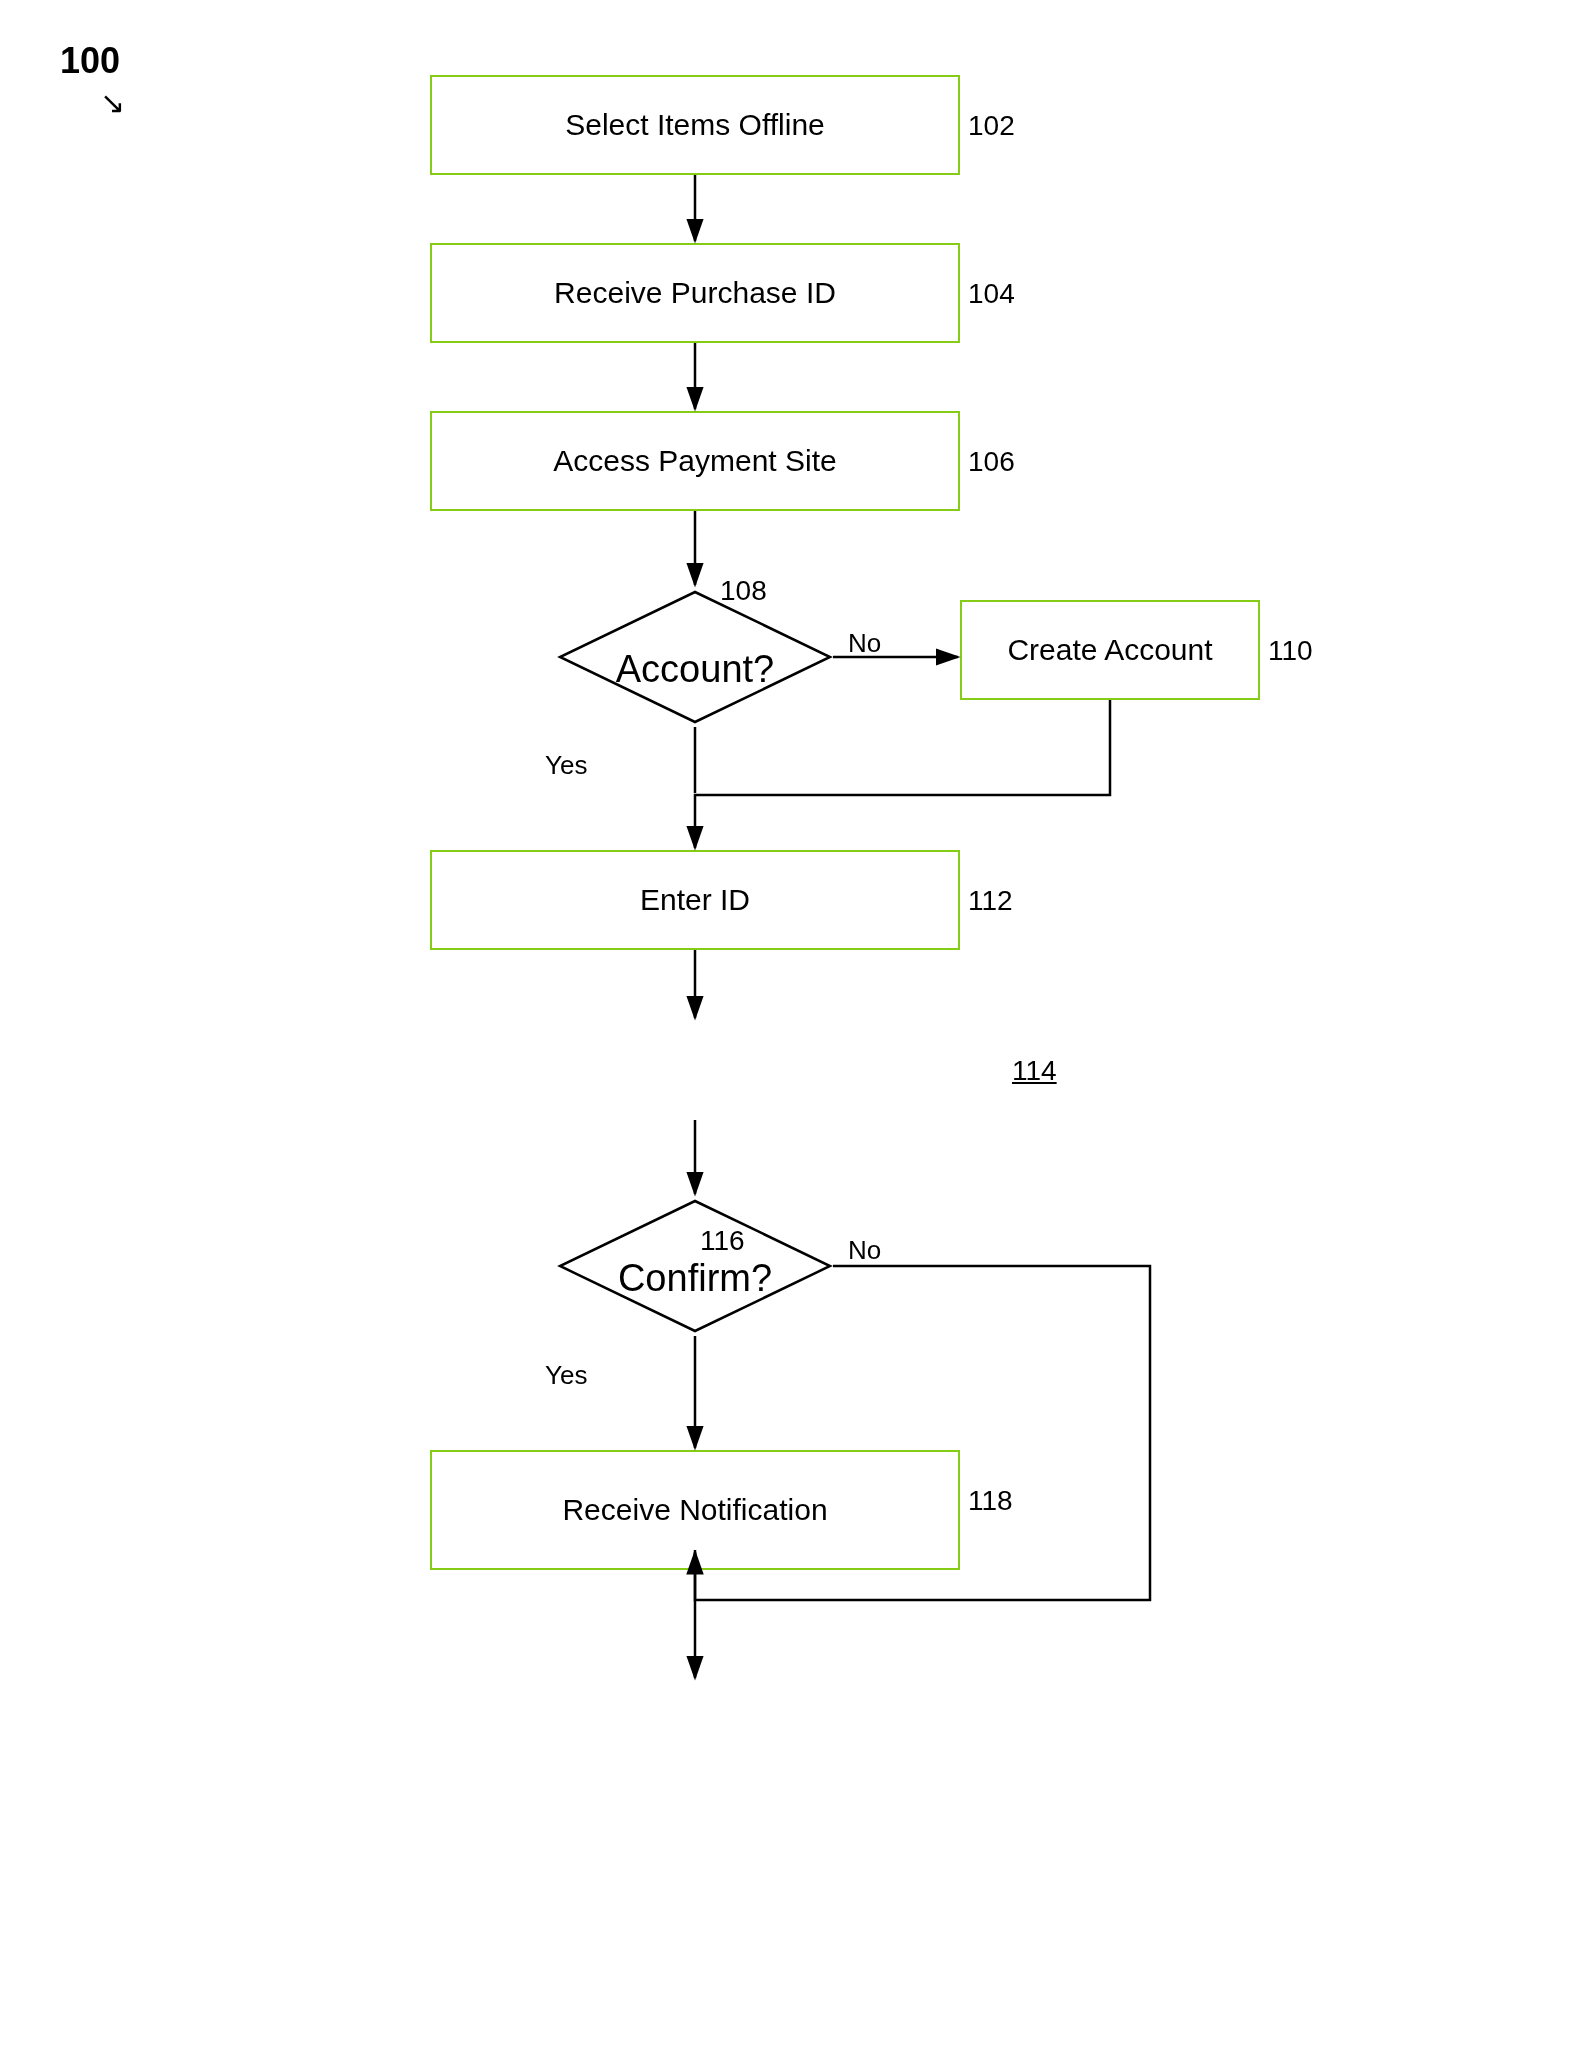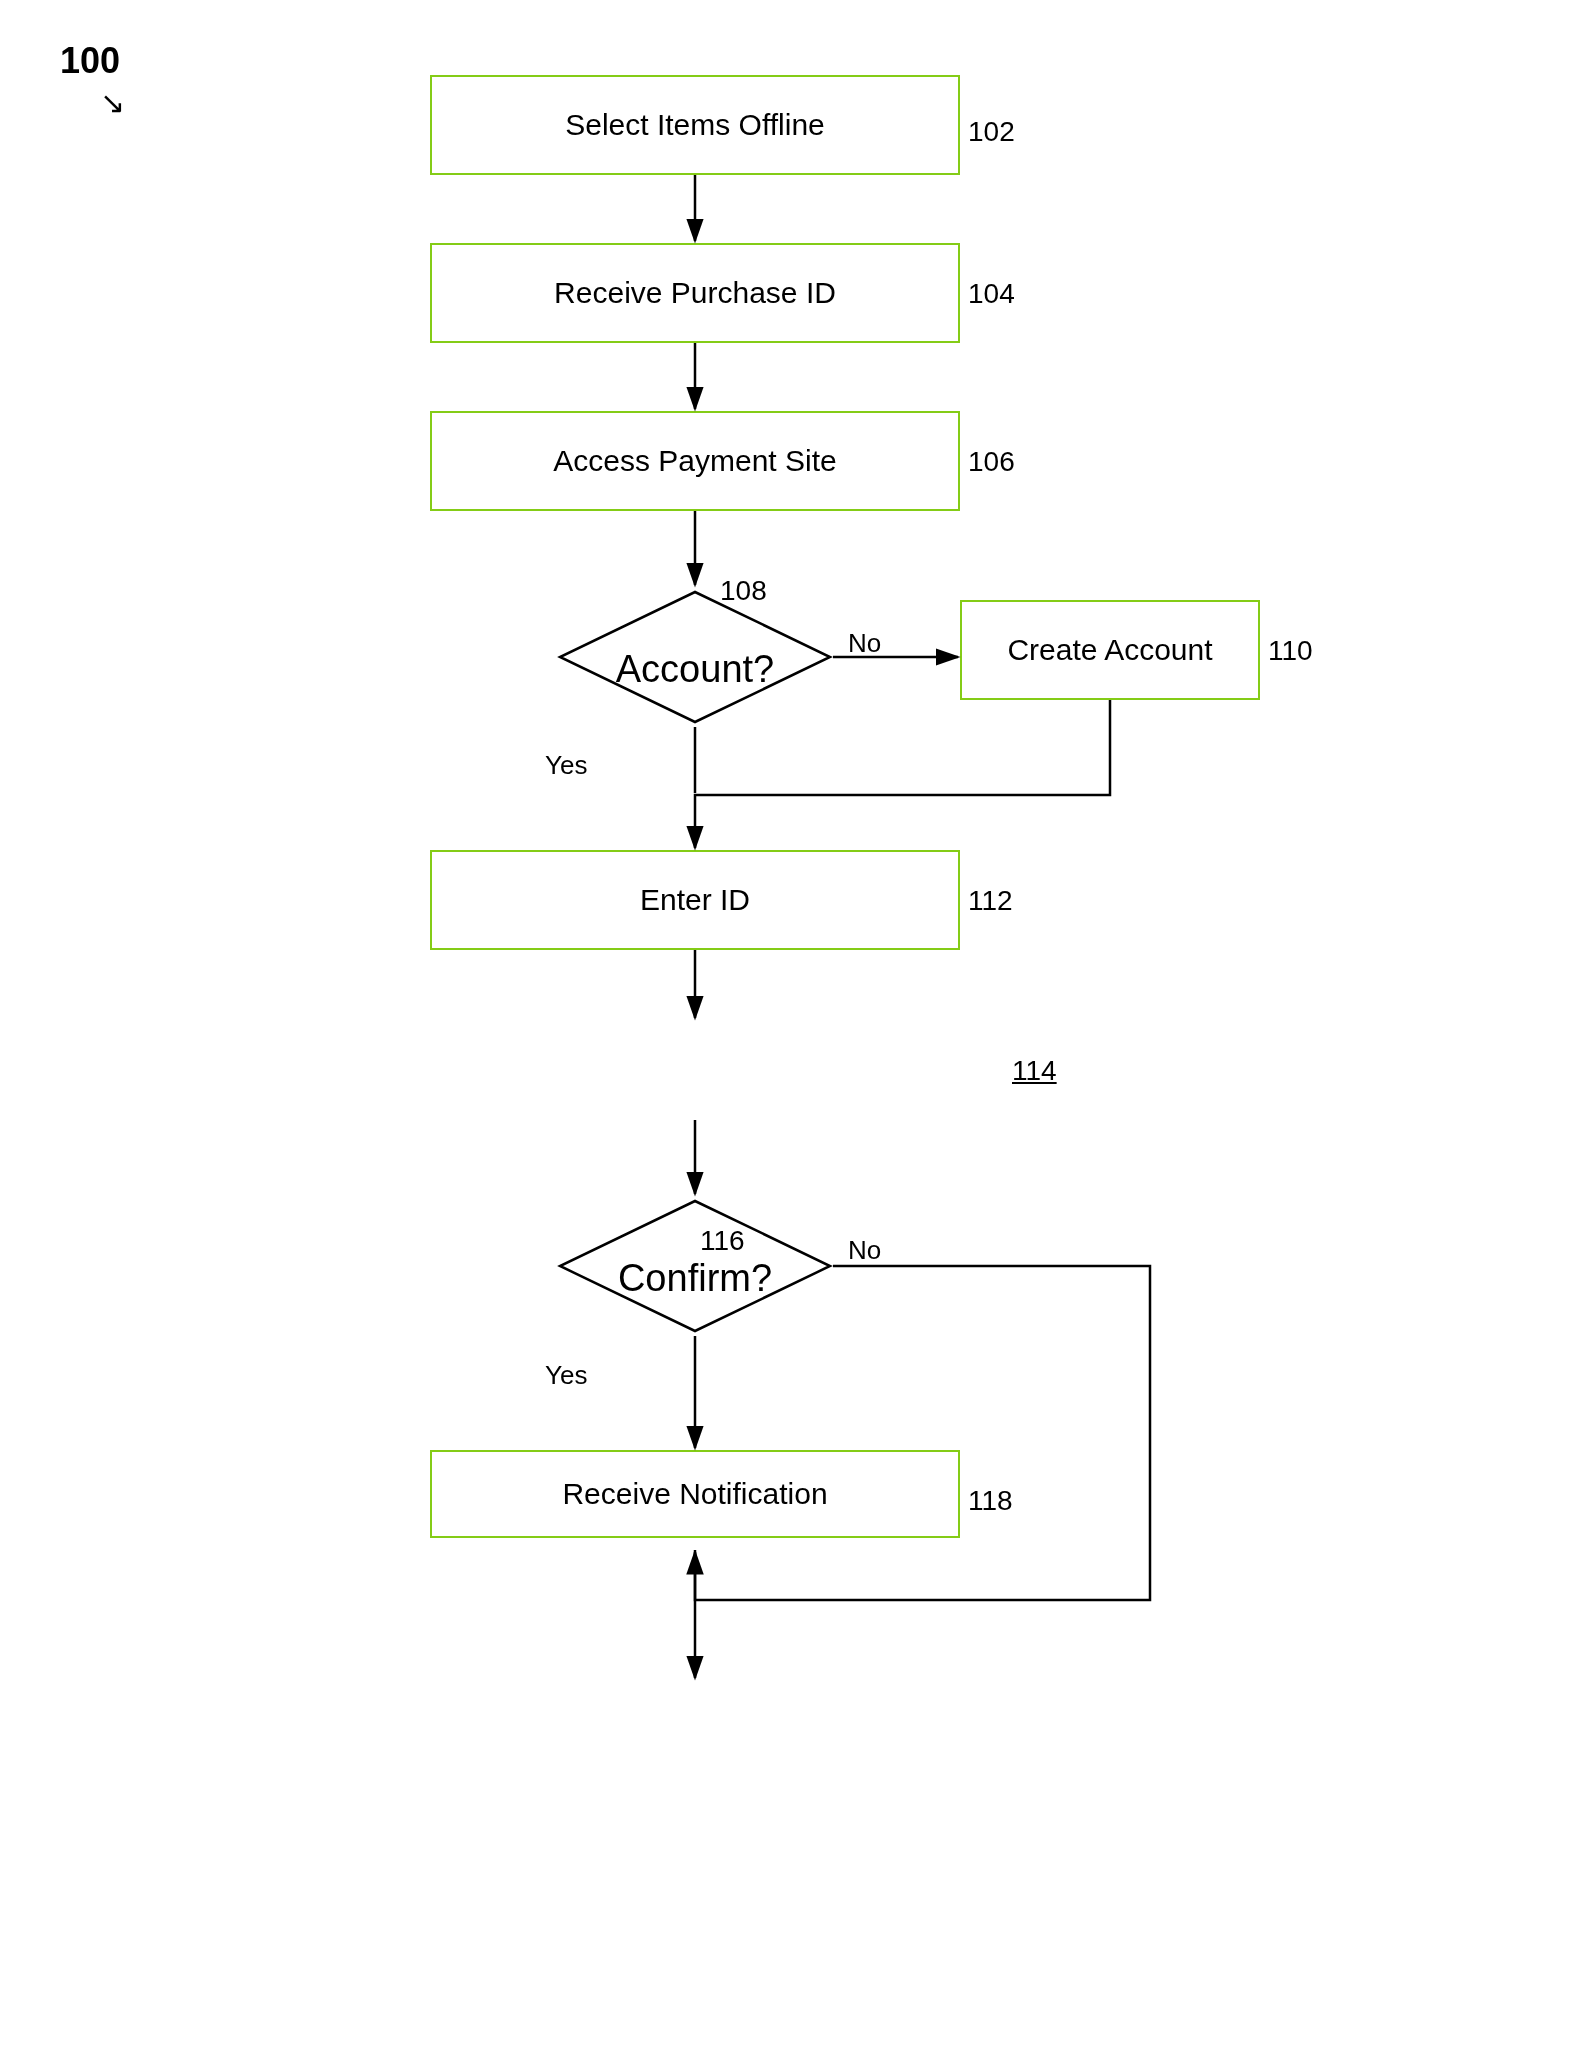--- a/index.html
+++ b/index.html
@@ -108,21 +108,21 @@
 <body>
 
 <div class="diagram-container">
 
   <div class="diagram-label">100</div>
   <div class="diagram-label-arrow">↘</div>
 
   <div class="flow-box" style="left: 430px; top: 75px; width: 530px; height: 100px;">
     <span>Select Items Offline</span>
   </div>
-  <div class="step-label" style="left: 968px; top: 116px;">
+  <div class="step-label" style="left: 968px; top: 110px;">
     <span>102</span>
   </div>
 
   <div class="flow-box" style="left: 430px; top: 243px; width: 530px; height: 100px;">
     <span>Receive Purchase ID</span>
   </div>
   <div class="step-label" style="left: 968px; top: 278px;">
     <span>104</span>
   </div>
 
@@ -164,21 +164,21 @@
   <div class="flow-diamond" style="left: 555px; top: 1196px; width: 280px; height: 140px;">
     <svg width="280" height="140" viewBox="0 0 280 140">
       <polygon points="140,5 275,70 140,135 5,70" fill="white" stroke="black" stroke-width="2.5"></polygon>
     </svg>
     <span class="flow-diamond-label">Confirm?</span>
   </div>
   <div class="step-label" style="left: 700px; top: 1185px; margin-top: 40px;">
     <span>116</span>
   </div>
 
-  <div class="flow-box" style="left: 430px; top: 1450px; width: 530px; height: 88px;">
+  <div class="flow-box" style="left: 430px; top: 1450px; width: 530px; height: 120px;">
     <span>Receive Notification</span>
   </div>
   <div class="step-label" style="left: 968px; top: 1485px;">
     <span>118</span>
   </div>
 
 
   <div class="branch-label" style="left: 848px; top: 628px;">
     <span>No</span>
   </div>

